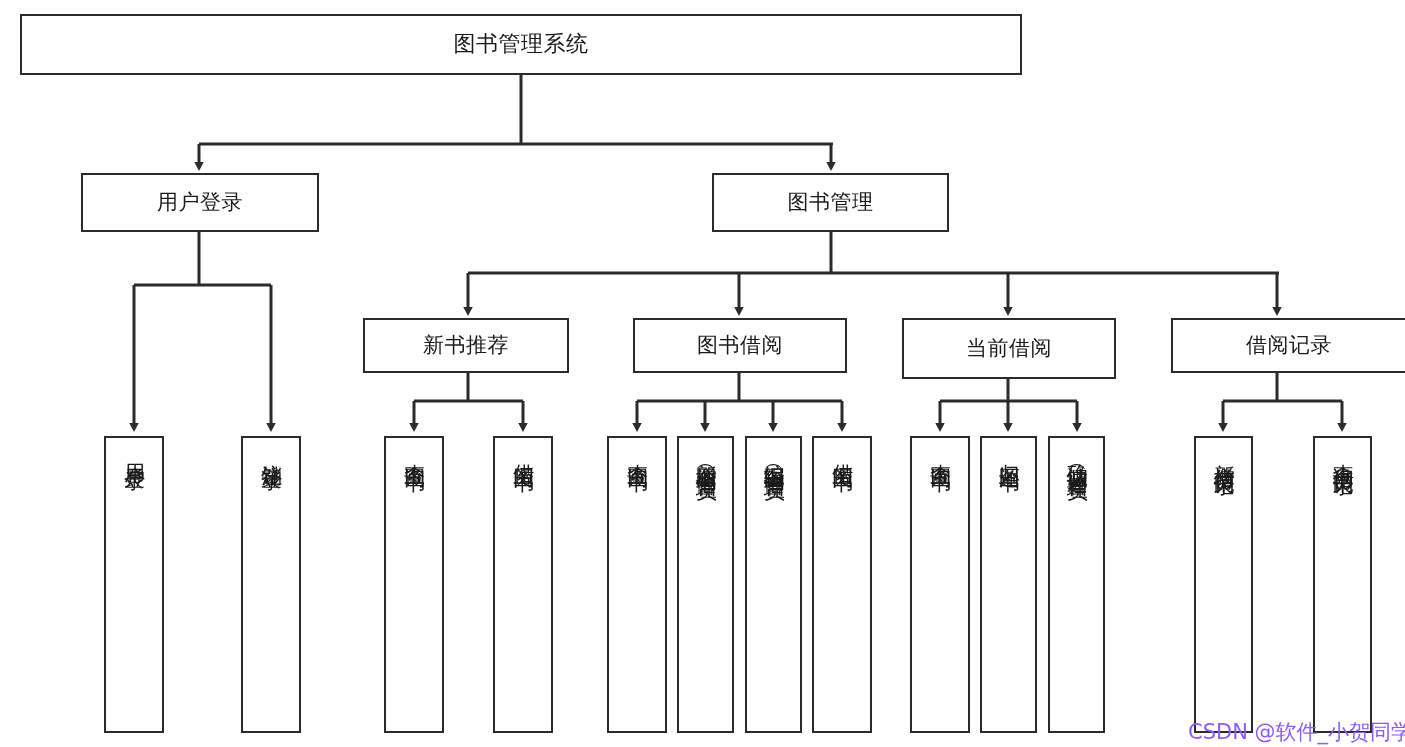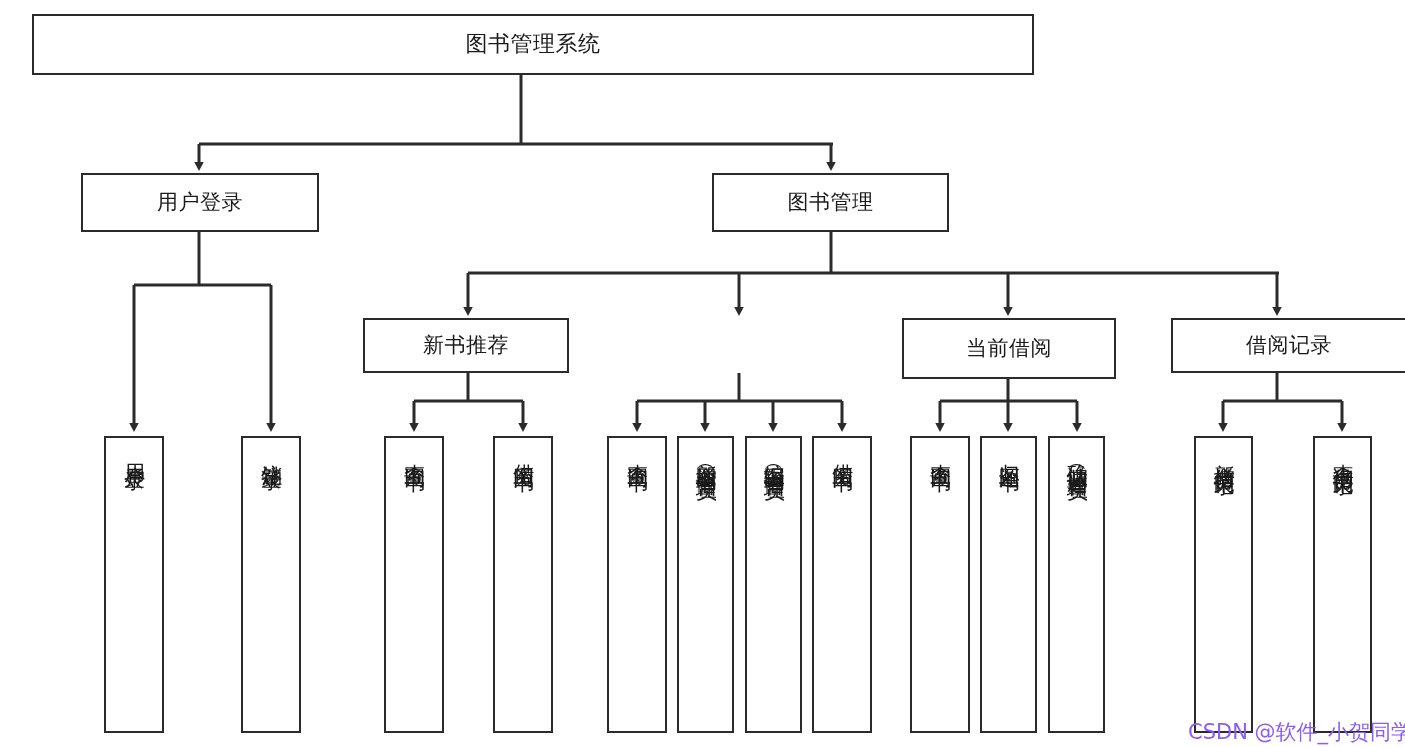--- a/index.html
+++ b/index.html
@@ -115,33 +115,36 @@
       <path d="M1008,401 L1008,424" marker-end="url(#arrow)"></path>
       <path d="M1077,401 L1077,424" marker-end="url(#arrow)"></path>
 
       <path d="M1277,373 L1277,401"></path>
       <path d="M1223,401 L1342,401"></path>
       <path d="M1223,401 L1223,424" marker-end="url(#arrow)"></path>
       <path d="M1342,401 L1342,424" marker-end="url(#arrow)"></path>
     </g>
   </svg>
 
-  <div class="node horizontal root" style="left:20px; top:14px; width:1002px; height:61px;margin-left:12px;">
+  <div class="node horizontal root" style="left:20px; top:14px; width:1002px; height:61px;">
     <span class="label">图书管理系统</span>
   </div>
 
   <div class="node horizontal" style="left:81px; top:173px; width:238px; height:59px;">
     <span class="label">用户登录</span>
   </div>
   <div class="node horizontal" style="left:712px; top:173px; width:237px; height:59px;">
     <span class="label">图书管理</span>
   </div>
 
   <div class="node horizontal" style="left:363px; top:318px; width:206px; height:55px;">
     <span class="label">新书推荐</span>
+  </div>
+  <div class="node horizontal" style="left:633px; top:318px; width:214px; height:55px;">
+    <span class="label">图书借阅</span>
   </div>
   <div class="node horizontal" style="left:902px; top:318px; width:214px; height:61px;">
     <span class="label">当前借阅</span>
   </div>
   <div class="node horizontal" style="left:1171px; top:318px; width:236px; height:55px;">
     <span class="label">借阅记录</span>
   </div>
 
   <div class="node vertical" style="left:104px; top:436px; width:60px; height:297px;">
     <span class="label">用户登录</span>

